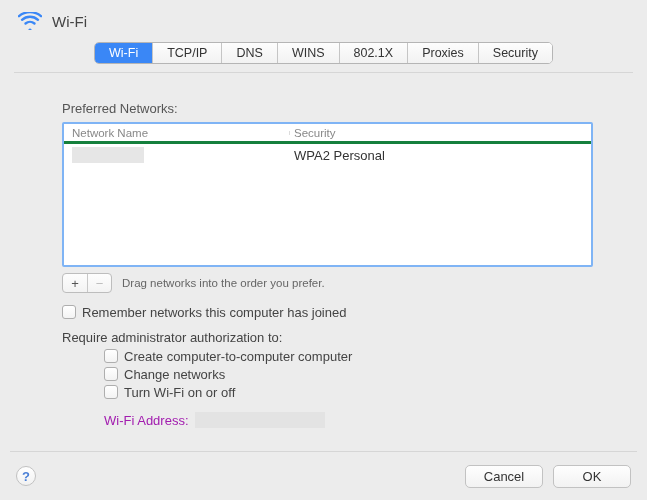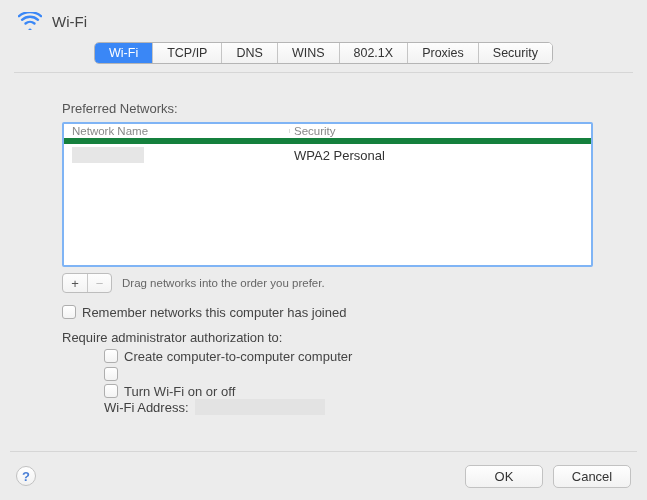--- a/index.html
+++ b/index.html
@@ -72,21 +72,21 @@
       border: 2px solid #7fb4f5;
       border-radius: 2px;
       background: #fff;
       height: 145px;
       display: flex;
       flex-direction: column;
     }
     .table-head {
       display: flex;
       height: 20px;
-      border-bottom: 6px solid #15803d;
+      border-bottom: 3px solid #15803d;
       font-size: 11.5px;
       color: #888;
       align-items: center;
     }
     .col-name { flex: 0 0 226px; padding-left: 8px; }
     .col-sec { flex: 1; padding-left: 4px; }
     .col-name::after {
       content: "";
       position: absolute;
       right: 0; top: 4px; bottom: 4px;
@@ -162,23 +162,24 @@
       margin-top: 10px;
       margin-bottom: 4px;
     }
     .sub-check {
       margin-left: 42px;
       margin-top: 3px;
     }
     .wifi-addr-row {
       display: flex;
       align-items: center;
+      margin-top: 12px;
       margin-left: 42px;
       font-size: 13px;
-      color: #404040;
+      color: #a21caf;
     }
     .addr-redact {
       background: #e3e3e3;
       height: 16px;
       width: 130px;
       margin-left: 6px;
     }
     .footer {
       position: absolute;
       left: 0; right: 0; bottom: 0;
@@ -285,36 +286,37 @@
       </div>
 
       <div class="require-label">Require administrator authorization to:</div>
 
       <div class="checkbox-row sub-check">
         <div class="checkbox"></div>
         <span>Create computer-to-computer computer</span>
       </div>
       <div class="checkbox-row sub-check">
         <div class="checkbox"></div>
+        <span>Change networks</span>
       </div>
       <div class="checkbox-row sub-check">
         <div class="checkbox"></div>
         <span>Turn Wi-Fi on or off</span>
       </div>
 
       <div class="wifi-addr-row">
         <span>Wi-Fi Address:</span>
         <div class="addr-redact"></div>
       </div>
 
     </div>
   </div>
 
   <div class="rule"></div>
 
   <div class="footer">
     <div class="help-btn">?</div>
     <div class="spacer"></div>
+    <div class="btn">Cancel</div>
     <div class="btn">OK</div>
-    <div class="btn">Cancel</div>
   </div>
 
 </div>
 
 </body></html>

